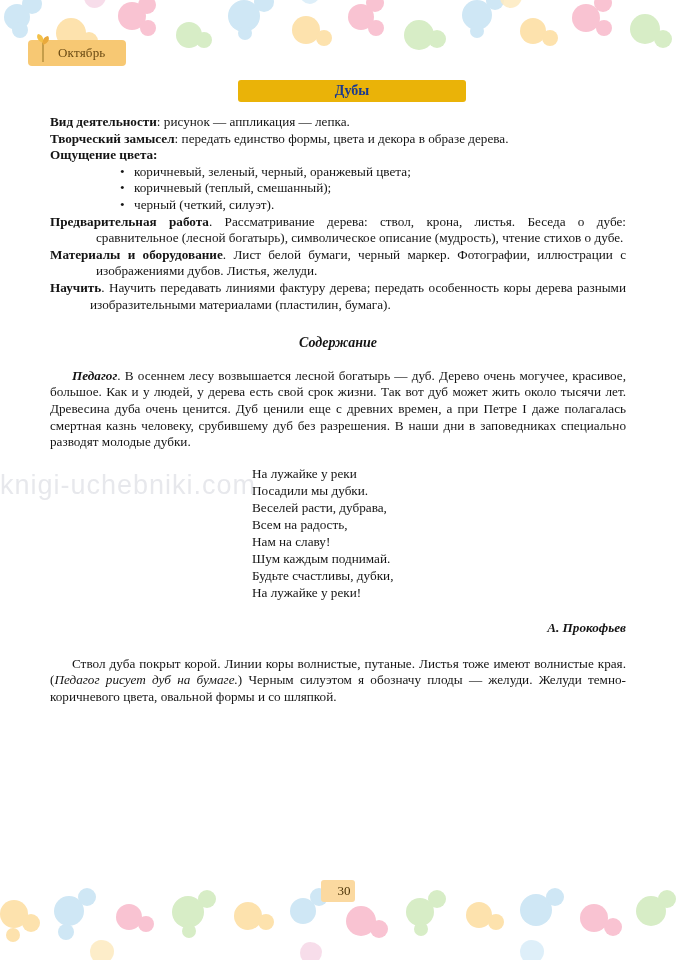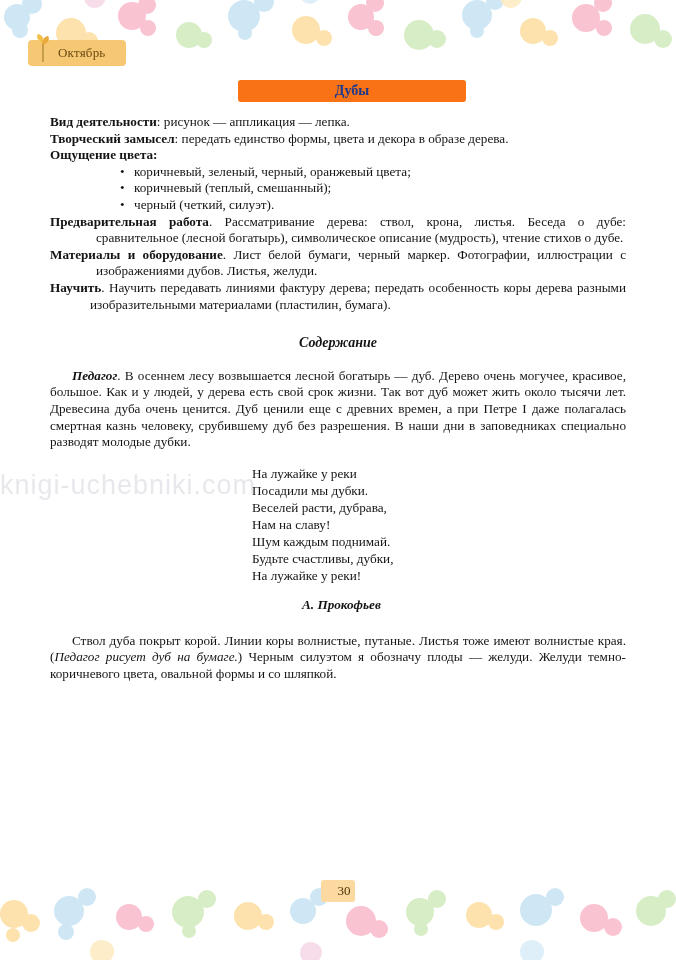--- a/index.html
+++ b/index.html
@@ -79,21 +79,21 @@
     z-index: 6;
   }
 
   
   .title-band {
     position: absolute;
     left: 238px;
     top: 80px;
     width: 228px;
     height: 22px;
-    background: #f97316;
+    background: #eab308;
     border-radius: 3px;
     display: flex;
     align-items: center;
     justify-content: center;
     z-index: 4;
   }
   .title-band span {
     font-family: "Liberation Serif", serif;
     font-weight: bold;
     font-size: 14px;
@@ -159,25 +159,25 @@
   }
 
   .poem {
     margin: 14px 0 0 0;
     padding-left: 202px;
   }
   .poem div {
     line-height: 17px;
   }
   .poem .author {
-    text-align: left;
+    text-align: right;
     padding-left: 50px;
     font-style: italic;
     font-weight: bold;
-    margin-top: 12px;
+    margin-top: 18px;
   }
 
   .after-poem {
     margin-top: 20px;
   }
 
   
   .watermark {
     position: absolute;
     left: 0;
@@ -315,20 +315,21 @@
     <p class="para hang2"><b>Научить</b><span>. Научить передавать линиями фактуру дерева; передать особенность коры дерева разными изобразительными материалами (пластилин, бумага).</span></p>
 
     <div class="section-head">Содержание</div>
 
     <p class="para indent"><b><i>Педагог</i></b><span>. В осеннем лесу возвышается лесной богатырь — дуб. Дерево очень могучее, красивое, большое. Как и у людей, у дерева есть свой срок жизни. Так вот дуб может жить около тысячи лет. Древесина дуба очень ценится. Дуб ценили еще с древних времен, а при Петре I даже полагалась смертная казнь человеку, срубившему дуб без разрешения. В наши дни в заповедниках специально разводят молодые дубки.</span></p>
 
     <div class="poem">
       <div>На лужайке у реки</div>
       <div>Посадили мы дубки.</div>
       <div>Веселей расти, дубрава,</div>
+      <div>Всем на радость,</div>
       <div>Нам на славу!</div>
       <div>Шум каждым поднимай.</div>
       <div>Будьте счастливы, дубки,</div>
       <div>На лужайке у реки!</div>
       <div class="author">А. Прокофьев</div>
     </div>
 
     <p class="para indent after-poem"><span>Ствол дуба покрыт корой. Линии коры волнистые, путаные. Листья тоже имеют волнистые края. (</span><i>Педагог рисует дуб на бумаге.</i><span>) Черным силуэтом я обозначу плоды — желуди. Желуди темно-коричневого цвета, овальной формы и со шляпкой.</span></p>
 
   </div>

